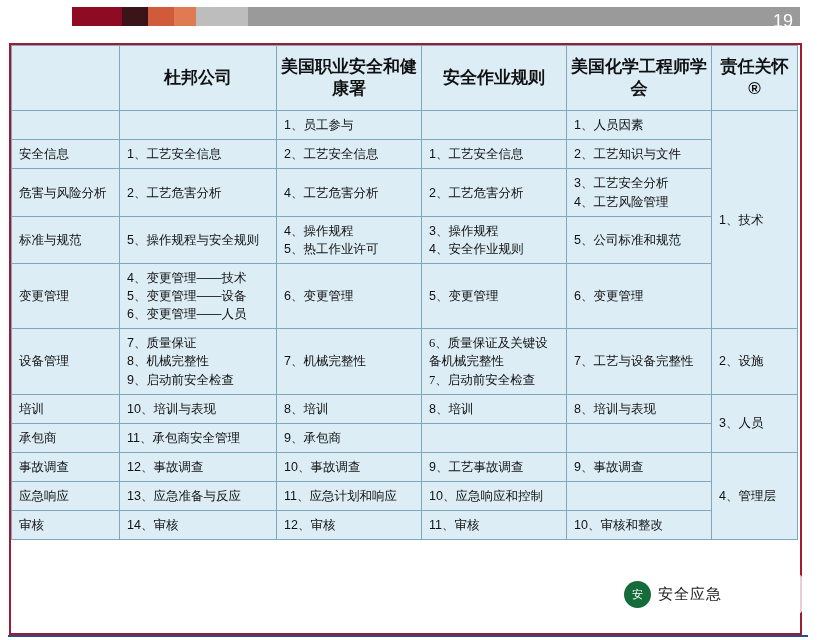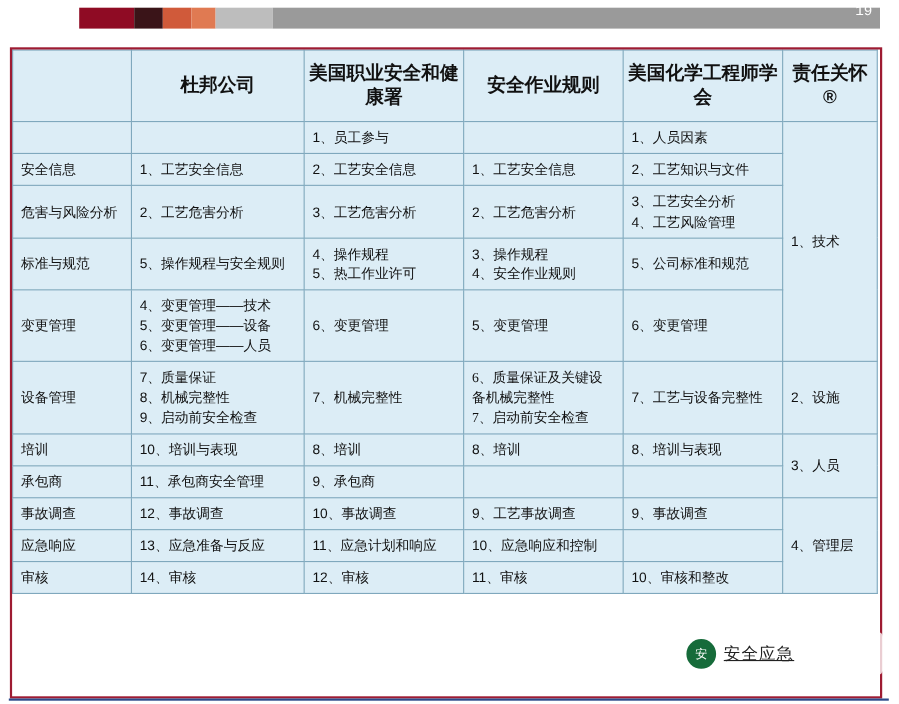--- a/index.html
+++ b/index.html
@@ -36,25 +36,25 @@
   }
   .seg1 { left: 72px;  width: 50px; background: #8f0b24; }
   .seg2 { left: 122px; width: 26px; background: #3a1418; }
   .seg3 { left: 148px; width: 26px; background: #d05a3a; }
   .seg4 { left: 174px; width: 22px; background: #e07a52; }
   .seg5 { left: 196px; width: 52px; background: #bdbdbd; }
   .seg6 { left: 248px; width: 552px; background: #9a9a9a; }
   .pagenum {
     position: absolute;
     right: 24px;
-    top: 2px;
+    top: 12px;
     color: #ffffff;
-    font-size: 13px;
+    font-size: 18px;
     line-height: 18px;
-    font-family: Liberation Mono, monospace;
+    font-family: Liberation Sans, sans-serif;
   }
   .leftstrip {
     position: absolute;
     left: 0; top: 0;
     width: 10px;
     height: 640px;
     background: #ffffff;
   }
   .bottomline {
     position: absolute;
@@ -145,21 +145,20 @@
     display: flex;
     align-items: center;
     justify-content: center;
     flex: none;
     margin-right: 7px;
   }
   .wm-text {
     font-size: 15px;
     color: #222222;
     letter-spacing: 1px;
-    text-decoration: underline;
   }
 </style>
 </head>
 <body>
 
 <div class="slide">
 
   <div class="topbar">
     <div class="seg seg1"></div>
     <div class="seg seg2"></div>
@@ -205,21 +204,21 @@
           <td class="rowhead">安全信息</td>
           <td>1、工艺安全信息</td>
           <td>2、工艺安全信息</td>
           <td>1、工艺安全信息</td>
           <td>2、工艺知识与文件</td>
         </tr>
 
         <tr>
           <td class="rowhead">危害与风险分析</td>
           <td>2、工艺危害分析</td>
-          <td>3、工艺危害分析</td>
+          <td>4、工艺危害分析</td>
           <td>2、工艺危害分析</td>
           <td style="white-space: pre-line;">3、工艺安全分析
 4、工艺风险管理</td>
         </tr>
 
         <tr>
           <td class="rowhead">标准与规范</td>
           <td>5、操作规程与安全规则</td>
           <td style="white-space: pre-line;">4、操作规程
 5、热工作业许可</td>

